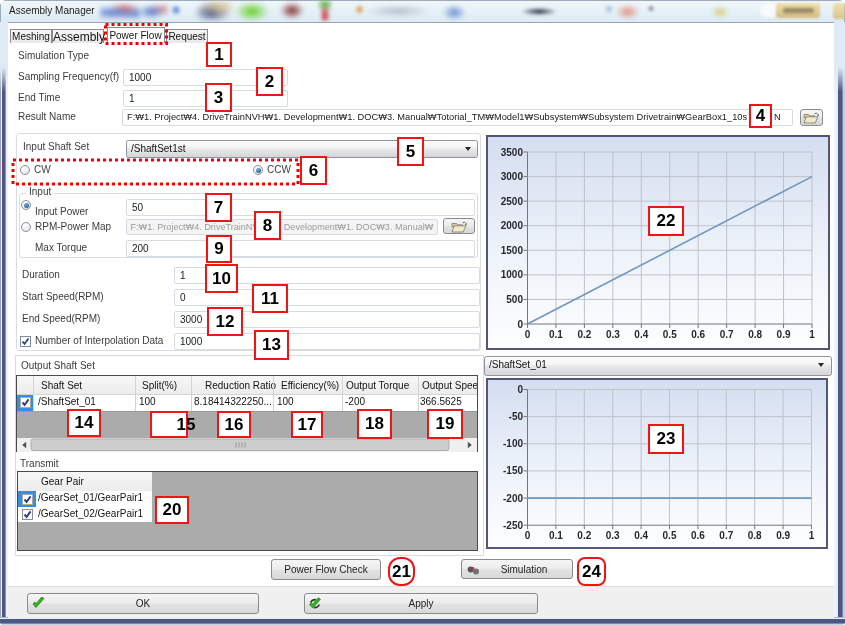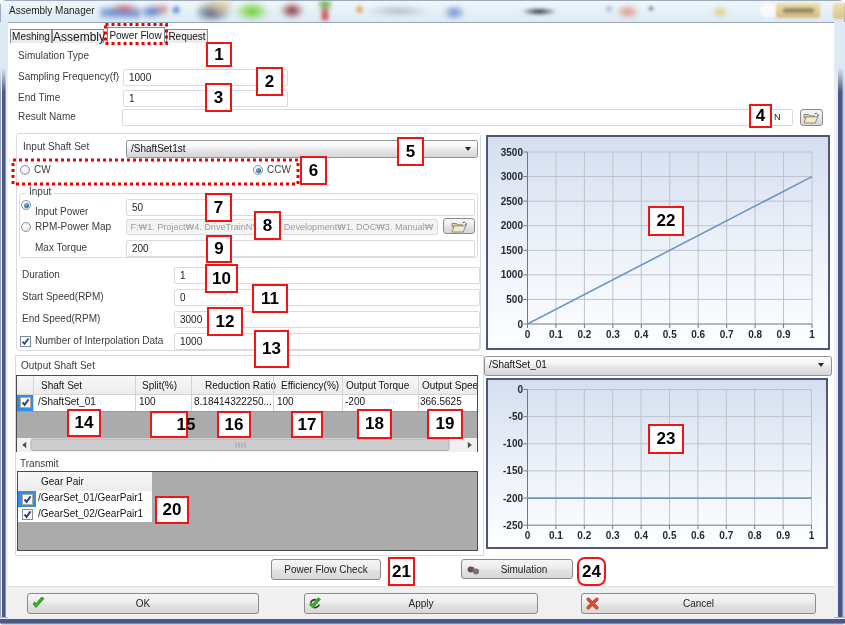--- a/index.html
+++ b/index.html
@@ -63,20 +63,21 @@
   <div class="lbl" style="left:18px;top:71px;">Sampling Frequency(f)</div>
   <div class="field" style="left:123px;top:69px;width:163px;height:15px;line-height:15px;">
       <span>1000</span>
     </div>
   <div class="lbl" style="left:18px;top:92px;">End Time</div>
   <div class="field" style="left:123px;top:90px;width:163px;height:15px;line-height:15px;">
       <span>1</span>
     </div>
   <div class="lbl" style="left:18px;top:111px;">Result Name</div>
   <div class="field" style="left:122px;top:109px;width:669px;height:15px;line-height:15px;font-size:9.3px;">
+      <span style="left:4px;">F:₩1. Project₩4. DriveTrainNVH₩1. Development₩1. DOC₩3. Manual₩Totorial_TM₩Model1₩Subsystem₩Subsystem Drivetrain₩GearBox1_10s</span>
       <span style="left:651px;">N</span>
     </div>
   <div class="btn" style="left:800px;top:109px;width:20.5px;height:15px;">
       <svg width="16" height="13" viewBox="0 0 16 13">
         <path d="M1 3.5 h4.5 l1.2 1.3 h4.8 v2 h-10.5 z" fill="#dccf9f" stroke="#6e6a5c" stroke-width=".7"></path>
         <path d="M12 3.2 q2.3 -1.8 3 .8 l-1.2 .2 l1.6 1.6 l.4 -2.9 l-1 .3 q-1 -2.4 -3.4 -.7 z" fill="#55565e"></path>
         <path d="M1 12 L3.2 5.8 h11.6 L12.3 12 z" fill="#f0e9cb" stroke="#6e6a5c" stroke-width=".7"></path>
       </svg>
     </div>
 
@@ -221,24 +222,20 @@
 
   <div class="abs" style="left:8px;top:586px;width:826px;height:31px;background:#f0f0f0;border-top:1px solid #dfdfdf;"></div>
   <div class="btn" style="left:27px;top:593px;width:230px;height:19px;"><svg width="13" height="13" viewBox="0 0 13 13" style="position:absolute;left:4px;">
         <path d="M1 7 L4 10.5 L12 1.5 L9.6 0 L4.3 6.5 L2.6 5Z" fill="#35b51c" stroke="#1d7a10" stroke-width=".7"></path>
       </svg>OK</div>
   <div class="btn" style="left:304px;top:593px;width:232px;height:19px;"><svg width="14" height="13" viewBox="0 0 14 13" style="position:absolute;left:3px;">
         <path d="M1.8 5.2 q1.8 -3.6 6.2 -3.4 l-.5 1.7 q-3.2 -.2 -4.3 2.5 z" fill="#333"></path>
         <path d="M12 8 q-1.8 3.6 -6.2 3.4 l.5 -1.7 q3.2 .2 4.3 -2.5 z" fill="#333"></path>
         <path d="M1.5 7.8 L4.8 11 L12.5 2.2 L10.2 0.8 L4.6 7 L3 5.9Z" fill="#2fb51e" stroke="#156b0c" stroke-width=".6"></path>
       </svg>Apply</div>
-  <div class="btn" style="left:581px;top:593px;width:233px;height:19px;"><svg width="13" height="13" viewBox="0 0 13 13" style="position:absolute;left:4px;">
-        <path d="M2.2 2.2 L10.8 10.8 M10.8 2.2 L2.2 10.8" stroke="#c43b20" stroke-width="3.4" stroke-linecap="round"></path>
-        <path d="M2.2 2.2 L10.8 10.8 M10.8 2.2 L2.2 10.8" stroke="#e0512f" stroke-width="1.8" stroke-linecap="round"></path>
-      </svg>Cancel</div>
 
   <svg class="abs" style="left:486px;top:135px;" width="344" height="215">
       <defs>
         <linearGradient id="c1g" x1="0" y1="0" x2="0" y2="1">
           <stop offset="0%" stop-color="#d4def0"></stop>
           <stop offset="55%" stop-color="#eef3fa"></stop>
           <stop offset="100%" stop-color="#fdfeff"></stop>
         </linearGradient>
       </defs>
       <rect x="1" y="1" width="342" height="213" fill="url(#c1g)" stroke="#53567a" stroke-width="2"></rect>
@@ -373,25 +370,25 @@
   <div class="callout" style="left:205px;top:83px;width:27px;height:29px;">3</div>
   <div class="callout" style="left:749px;top:104px;width:23px;height:24px;">4</div>
   <div class="callout" style="left:397px;top:137px;width:27px;height:29px;">5</div>
   <div class="callout" style="left:300px;top:156px;width:27px;height:29px;">6</div>
   <div class="callout" style="left:205px;top:193px;width:27px;height:29px;">7</div>
   <div class="callout" style="left:254px;top:211px;width:27px;height:29px;">8</div>
   <div class="callout" style="left:206px;top:235px;width:26px;height:28px;">9</div>
   <div class="callout" style="left:205px;top:264px;width:33px;height:29px;">10</div>
   <div class="callout" style="left:252px;top:284px;width:36px;height:29px;">11</div>
   <div class="callout" style="left:207px;top:307px;width:36px;height:29px;">12</div>
-  <div class="callout" style="left:254px;top:330px;width:35px;height:38px;">13</div>
+  <div class="callout" style="left:254px;top:330px;width:35px;height:30px;">13</div>
   <div class="callout" style="left:67px;top:409px;width:34px;height:28px;">14</div>
   <div class="callout" style="left:150px;top:411px;width:34px;height:27px;padding-left:34px;">15</div>
   <div class="callout" style="left:217px;top:411px;width:34px;height:27px;">16</div>
   <div class="callout" style="left:291px;top:411px;width:32px;height:27px;">17</div>
   <div class="callout" style="left:357px;top:409px;width:35px;height:30px;">18</div>
   <div class="callout" style="left:427px;top:409px;width:36px;height:30px;">19</div>
   <div class="callout" style="left:155px;top:496px;width:34px;height:28px;">20</div>
-  <div class="callout" style="left:388px;top:557px;width:27px;height:29px;">21</div>
+  <div class="callout" style="left:388px;top:557px;width:27px;height:29px;border-radius:12px;">21</div>
   <div class="callout" style="left:648px;top:206px;width:36px;height:30px;">22</div>
   <div class="callout" style="left:648px;top:424px;width:36px;height:30px;">23</div>
   <div class="callout" style="left:577px;top:557px;width:29px;height:29px;border-radius:8px;">24</div>
 </div>
 
 </body></html>

